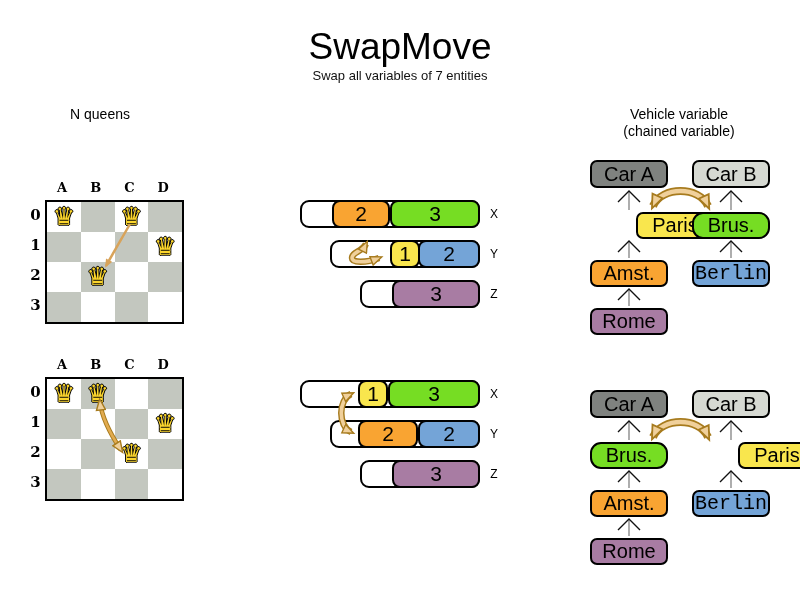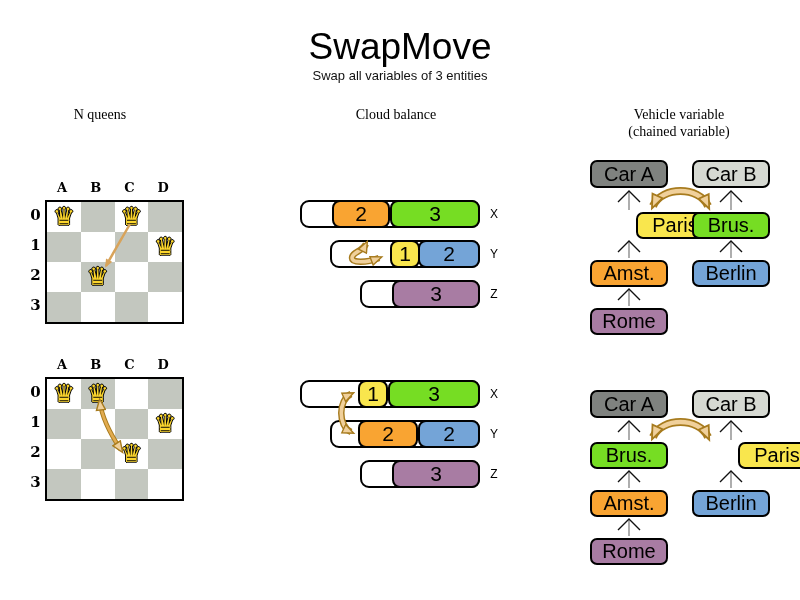--- a/index.html
+++ b/index.html
@@ -1,21 +1,21 @@
 <!DOCTYPE html>
 <html style="--orange: #F9A432; --green: #76DD23; --yellow: #F9E64D; --blue: #74A4D7; --purple: #A87CA3; --car-dark: #7F827F; --car-light: #D6D9D2; --board-gray: #C3C7BF; --arrow-fill: #F0D09B; --arrow-stroke: #A77B1E; --arrow-thin: #D8A35A;"><head>
 <meta charset="utf-8">
 <style>
   html,body{margin:0;padding:0;background:#fff;font-family:"Liberation Sans",sans-serif;}
   #stage{position:relative;width:800px;height:600px;background:#fff;overflow:hidden;}
 
   .title{position:absolute;left:0;right:0;top:26px;text-align:center;font-size:37px;color:#000;}
   .subtitle{position:absolute;left:0;right:0;top:68px;text-align:center;font-size:13px;color:#111;}
 
-  .colhead{position:absolute;text-align:center;font-size:14px;color:#000;line-height:17px;font-family:Liberation Serif, serif;}
+  .colhead{position:absolute;text-align:center;font-size:14px;color:#000;line-height:17px;}
 
   
   .nq{position:absolute;width:160px;height:150px;}
   .nq .board{position:absolute;left:17px;top:22px;display:grid;
     grid-template-columns:repeat(4,33.75px);grid-auto-rows:30px;
     border:2px solid #000;background:#fff;}
   .cell{position:relative;}
   .cell.dark{background:var(--board-gray,#C3C7BF);}
   .queen{display:block;text-align:center;font-size:25px;line-height:29px;color:#FBD52D;
     font-family:"DejaVu Sans",sans-serif;
@@ -33,46 +33,45 @@
   .p-blue{background:var(--blue,#74A4D7);}
   .p-purple{background:var(--purple,#A87CA3);}
   .rowlabel{position:absolute;width:18px;height:28px;text-align:center;line-height:28px;font-size:12px;color:#000;z-index:3;}
 
   
   .vr-box{position:absolute;width:78px;height:27px;border:2px solid #000;border-radius:7px;box-sizing:border-box;
     display:flex;align-items:center;justify-content:center;font-size:20px;color:#000;z-index:2;}
   .v-dark{background:var(--car-dark,#7F827F);}
   .v-light{background:var(--car-light,#D6D9D2);}
   .v-yellow{background:var(--yellow,#F9E64D);margin-left:46px;}
-  .v-green{background:var(--green,#76DD23);}
+  .v-green{background:var(--green,#76DD23);border-radius:11px;}
   .v-orange{background:var(--orange,#F9A432);}
-  .v-blue{background:var(--blue,#74A4D7);}
+  .v-blue{background:var(--blue,#74A4D7);font-family:Liberation Mono, monospace;}
   .v-purple{background:var(--purple,#A87CA3);border-radius:7px;}
 
   
   #arrows{position:absolute;left:0;top:0;z-index:5;pointer-events:none;}
   .chain-line{stroke:#777;stroke-width:1.2;fill:none;}
   .chain-chev{stroke:#111;stroke-width:1.4;fill:none;}
   .arc-under{stroke:var(--arrow-stroke,#A77B1E);fill:none;}
   .arc-over{stroke:var(--arrow-fill,#F0D09B);fill:none;}
   .thin-arrow{stroke:var(--arrow-thin,#D8A35A);fill:none;}
   .q-over{stroke:#E2AB4F;fill:none;}
   .mk{fill:var(--arrow-fill,#F0D09B);stroke:var(--arrow-stroke,#A77B1E);}
   .mk-sm{fill:var(--arrow-thin,#D8A35A);stroke:none;}
 </style>
 </head>
 <body>
 
 <div id="stage">
 
   <div class="title">SwapMove</div>
-  <div class="subtitle">Swap all variables of 3 entities</div>
+  <div class="subtitle">Swap all variables of 7 entities</div>
 
   <div class="colhead" style="left:20px;top:106px;width:160px;">N queens</div>
-  <div class="colhead" style="left:316px;top:106px;width:160px;">Cloud balance</div>
   <div class="colhead" style="left:599px;top:106px;width:160px;">
     <span>Vehicle variable</span><br>
     <span>(chained variable)</span>
   </div>
 
   <div class="nq" id="nq-before" style="left:28px;top:178px;">
     <span class="nq-col" style="left:17px">A</span>
     <span class="nq-col" style="left:50.75px">B</span>
     <span class="nq-col" style="left:84.5px">C</span>
     <span class="nq-col" style="left:118.25px">D</span>

